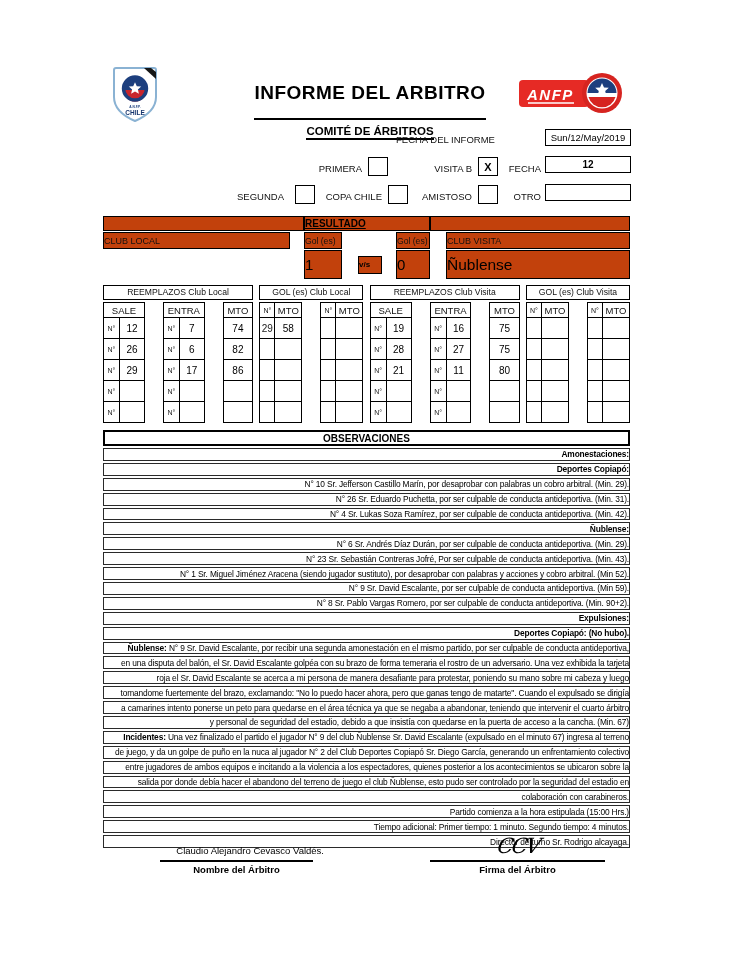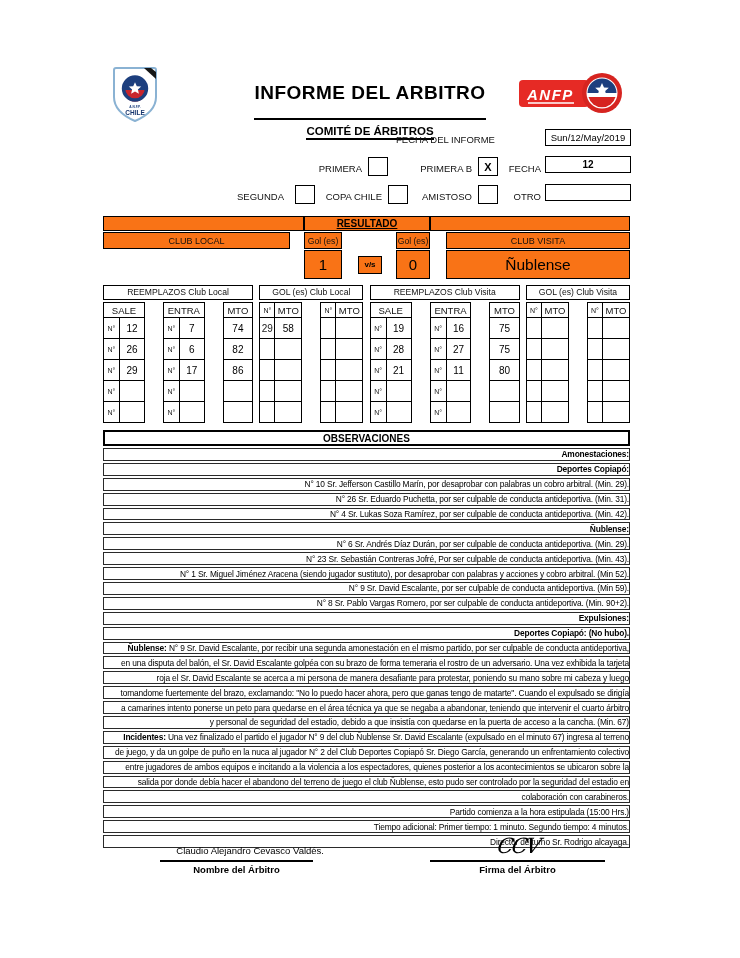--- a/index.html
+++ b/index.html
@@ -22,21 +22,21 @@
 
   
   .cat-label { position:absolute; text-align:right; font-size:9.5px; color:#111; }
   .cbx { position:absolute; width:20px; height:19px; border:1.7px solid #000; display:flex; align-items:center; justify-content:center; font-size:11px; font-weight:bold; background:#fff; }
   .wide-box { width:86px; height:17px; font-weight:bold; font-size:10px; }
 
   
   .res-grid { position:absolute; left:103px; top:216px; width:527px; display:grid;
      grid-template-columns:187px 14px 38px 16px 24px 14px 34px 16px 184px;
      grid-template-rows:15px 17px 29px; row-gap:1px; }
-  .rbox { border:1.8px solid #000; display:flex; align-items:center; justify-content:center; background:#f97316; }
+  .rbox { border:1.8px solid #000; display:flex; align-items:center; background:#c2410c; }
   .res-title { font-size:10px; font-weight:bold; text-decoration:underline; }
   .small-lab { font-size:8.6px; color:#111; }
   .club-lab { font-size:9px; color:#111; }
   .club-name { font-size:15.5px; }
   .score { font-size:15px; }
   .vsbox { align-self:center; height:18px; font-size:8px; font-weight:bold; }
 
   
   .tables { position:absolute; left:103px; top:285px; width:527px; display:flex; justify-content:space-between; }
   .rep-table { width:150px; }
@@ -105,21 +105,21 @@
       <path d="M70.5 27 A14 14 0 0 0 97.5 27 Z" fill="#d62420"></path>
       <path d="M84 13 l2 4.4 4.8 .45 -3.6 3.2 1.1 4.7 -4.3-2.5 -4.3 2.5 1.1-4.7 -3.6-3.2 4.8-.45 z" fill="#fff"></path>
     </svg>
   </div>
 
   <span class="lab fecha-informe-label">FECHA DEL INFORME</span>
   <div class="box-field fecha-informe-box">Sun/12/May/2019</div>
 
   <span class="cat-label" style="left:300px;top:163px;width:62px;">PRIMERA</span>
   <div class="cbx" style="left:368px;top:157px;"></div>
-  <span class="cat-label" style="left:410px;top:163px;width:62px;">PRIMERA B</span>
+  <span class="cat-label" style="left:410px;top:163px;width:62px;">VISITA B</span>
   <div class="cbx" style="left:478px;top:157px;">X</div>
   <span class="cat-label" style="left:504px;top:163px;width:37px;">FECHA</span>
   <div class="box-field wide-box" style="left:545px;top:156px;">12</div>
 
   <span class="cat-label" style="left:220px;top:191px;width:64px;">SEGUNDA</span>
   <div class="cbx" style="left:295px;top:185px;"></div>
   <span class="cat-label" style="left:316px;top:191px;width:66px;">COPA CHILE</span>
   <div class="cbx" style="left:388px;top:185px;"></div>
   <span class="cat-label" style="left:410px;top:191px;width:62px;">AMISTOSO</span>
   <div class="cbx" style="left:478px;top:185px;"></div>

